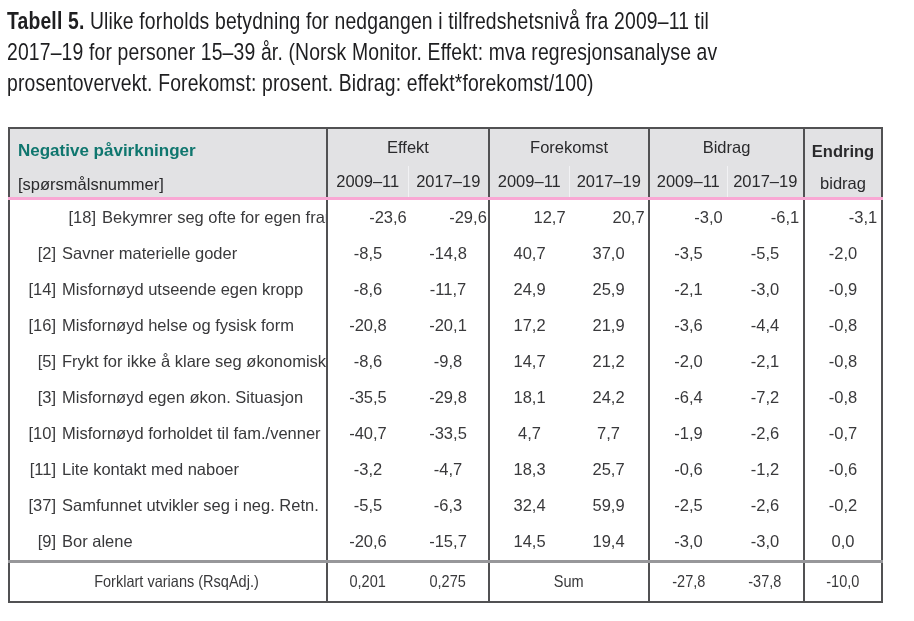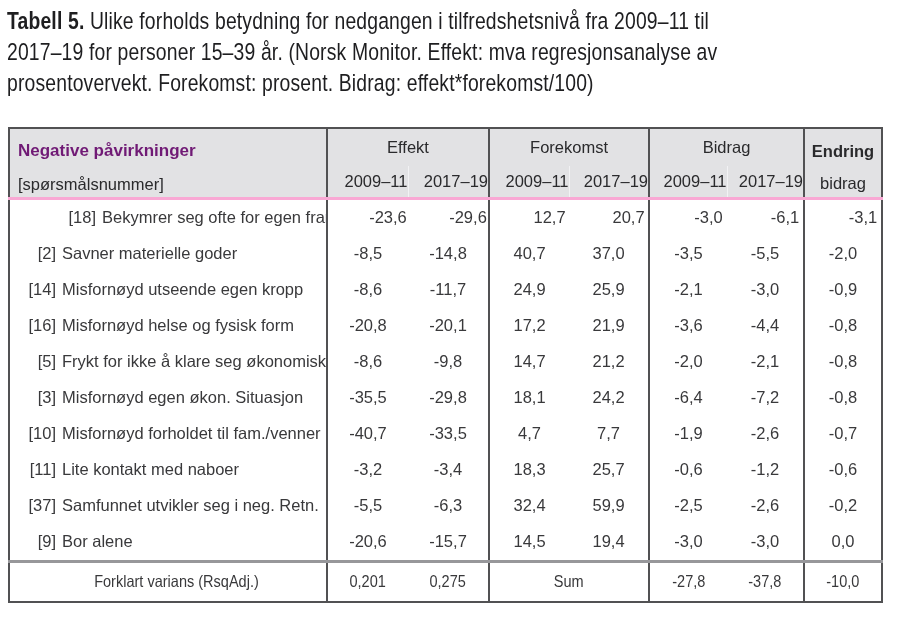--- a/index.html
+++ b/index.html
@@ -52,28 +52,28 @@
     overflow: hidden;
     white-space: nowrap;
   }
   
   thead th { background: #e2e2e4; color: #2a2a2c; }
   tr.h1 { height: 38px; }
   tr.h2 { height: 32px; }
   th.lblhead { text-align: left; vertical-align: top; }
   .lblhead .l1 {
     font-weight: bold;
-    color: #701a75;
+    color: #0f766e;
     font-size: 17px;
     padding: 10px 0 0 8px;
     text-align: left;
   }
   .lblhead .l2 { padding: 14px 0 0 8px; text-align: left; }
   th.grouphead { text-align: center; }
-  th.yearhead  { text-align: right; margin-left: 10px; }
+  th.yearhead  { text-align: center; margin-left: 10px; }
   th.endhead   { text-align: center; vertical-align: top; }
   .endhead .l1 { padding-top: 9px; font-weight: bold; }
   .endhead .l2 { padding-top: 13px; }
   
   .gl { border-left: 2px solid #515153; }
   .faint { border-left: 1px solid #f2f2f4; }
   
   tbody tr:first-child td { border-top: 3px solid #f9a8d4; padding-left: 40px; }
   
   tbody td { height: 36px; }
@@ -212,21 +212,21 @@
           <td class="num">-33,5</td>
           <td class="num gl">4,7</td>
           <td class="num">7,7</td>
           <td class="num gl">-1,9</td>
           <td class="num">-2,6</td>
           <td class="num gl">-0,7</td>
         </tr>
         <tr>
           <td class="lbl"><span class="qnum">[11]</span><span class="rowtext">Lite kontakt med naboer</span></td>
           <td class="num gl">-3,2</td>
-          <td class="num">-3,4</td>
+          <td class="num">-4,7</td>
           <td class="num gl">18,3</td>
           <td class="num">25,7</td>
           <td class="num gl">-0,6</td>
           <td class="num">-1,2</td>
           <td class="num gl">-0,6</td>
         </tr>
         <tr>
           <td class="lbl"><span class="qnum">[37]</span><span class="rowtext">Samfunnet utvikler seg i neg. Retn.</span></td>
           <td class="num gl">-5,5</td>
           <td class="num">-6,3</td>

